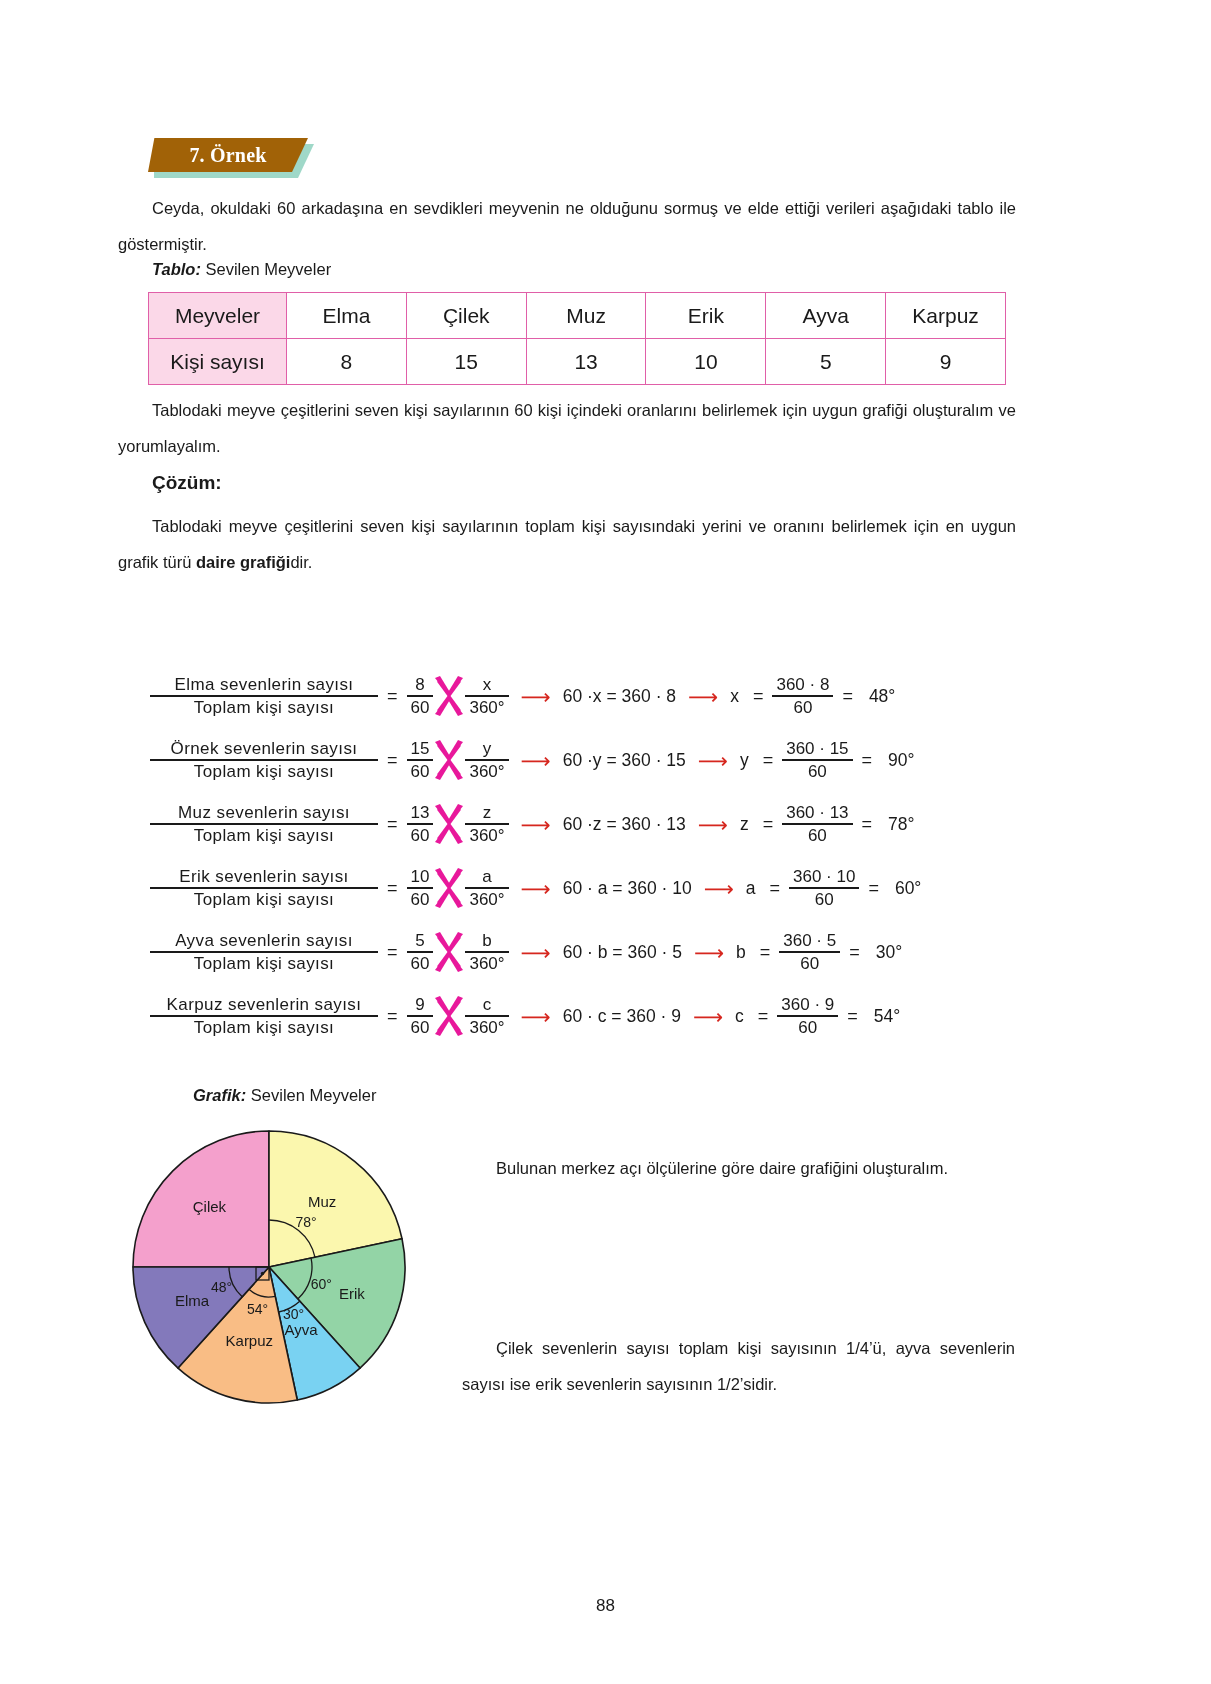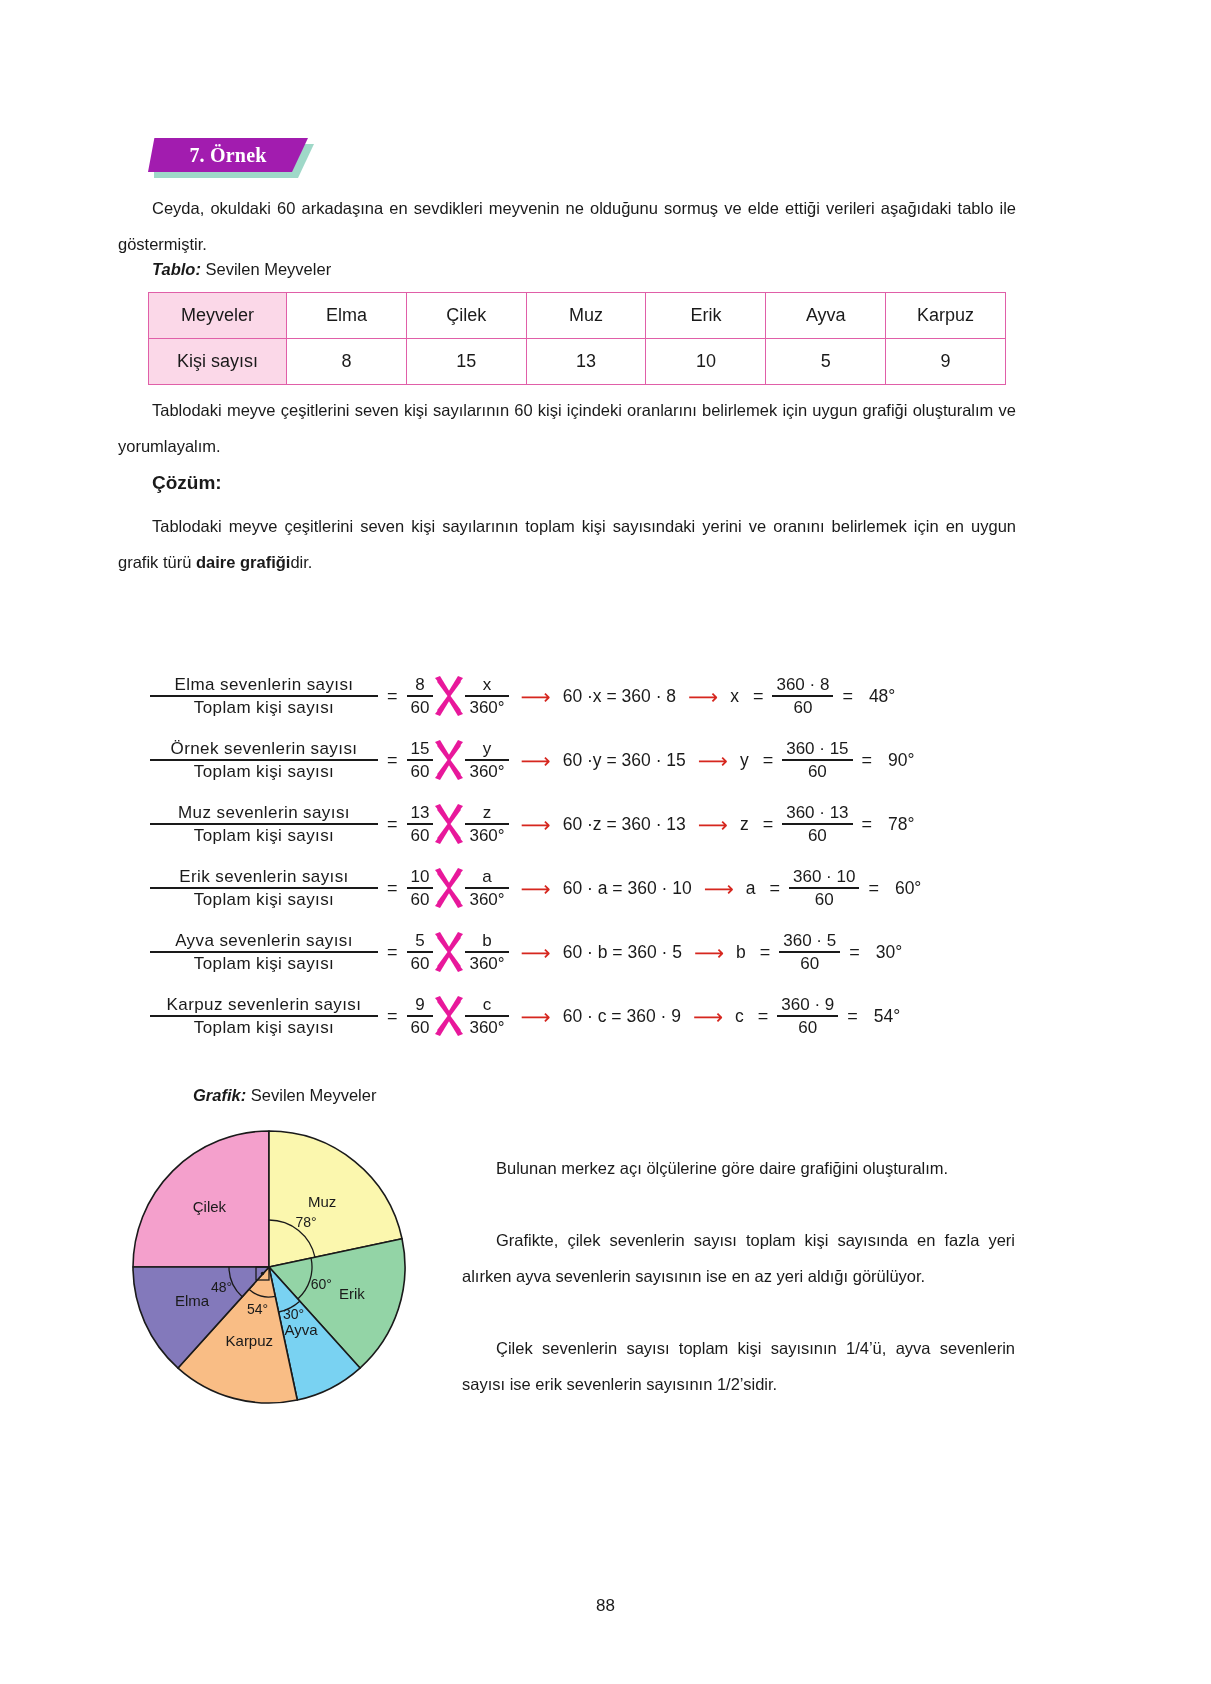--- a/index.html
+++ b/index.html
@@ -36,21 +36,21 @@
     position: absolute;
     left: 6px; top: 6px;
     width: 160px; height: 34px;
     background: #9fd8c8;
     clip-path: polygon(0 0, 100% 0, 90% 100%, 0 100%);
   }
   .badge {
     position: absolute;
     left: 0; top: 0;
     width: 160px; height: 34px;
-    background: #a21caf;
+    background: #a16207;
     clip-path: polygon(4% 0, 100% 0, 90% 100%, 0 100%);
     display: flex;
     align-items: center;
     justify-content: center;
   }
   .badge span {
     color: #ffffff;
     font-family: "Liberation Serif", serif;
     font-weight: bold;
     font-size: 20px;
@@ -91,21 +91,21 @@
     top: 292px;
     width: 858px;
     border-collapse: collapse;
     table-layout: fixed;
   }
   #fruit-table td {
     border: 1.4px solid #e05fa8;
     height: 45px;
     text-align: center;
     vertical-align: middle;
-    font-size: 18px;
+    font-size: 21px;
     color: #1a1a1a;
     padding: 0;
   }
   #fruit-table td.rowhead {
     background: #fbd8e8;
     width: 137px;
   }
 
   #after-table-para {
     left: 118px;
@@ -597,18 +597,17 @@
         <text x="133.6" y="191.5" text-anchor="middle" font-family="&quot;Liberation Sans&quot;, sans-serif" font-size="14" fill="#1a1a1a">54°</text>
         <path d="M 118.23 174.73 A 40 40 0 0 1 105.00 145.00" fill="none" stroke="#1a1a1a" stroke-width="1.3"></path>
         <text x="97.5" y="170.2" text-anchor="middle" font-family="&quot;Liberation Sans&quot;, sans-serif" font-size="14" fill="#1a1a1a">48°</text>
         <g>
           <rect x="132.0" y="145.0" width="13" height="13" fill="none" stroke="#1a1a1a" stroke-width="1.3"></rect>
           <circle cx="138.5" cy="151.5" r="1.7" fill="#1a1a1a"></circle>
         </g>
       </svg></div>
 
   <div class="side-para para-indent-text" id="side-para-1">Bulunan merkez açı ölçülerine göre daire grafiğini oluşturalım.</div>
-  <div class="side-para para-indent-text" id="side-para-2">Grafikte, çilek sevenlerin sayısı toplam kişi sayısında en fazla yeri alırken ayva sevenlerin sayısının ise en az yeri aldığı görülüyor.</div>
   <div class="side-para para-indent-text" id="side-para-3">Çilek sevenlerin sayısı toplam kişi sayısının 1/4’ü, ayva sevenlerin sayısı ise erik sevenlerin sayısının 1/2’sidir.</div>
 
   <div id="page-number">88</div>
 
 </div>
 
 </body></html>

